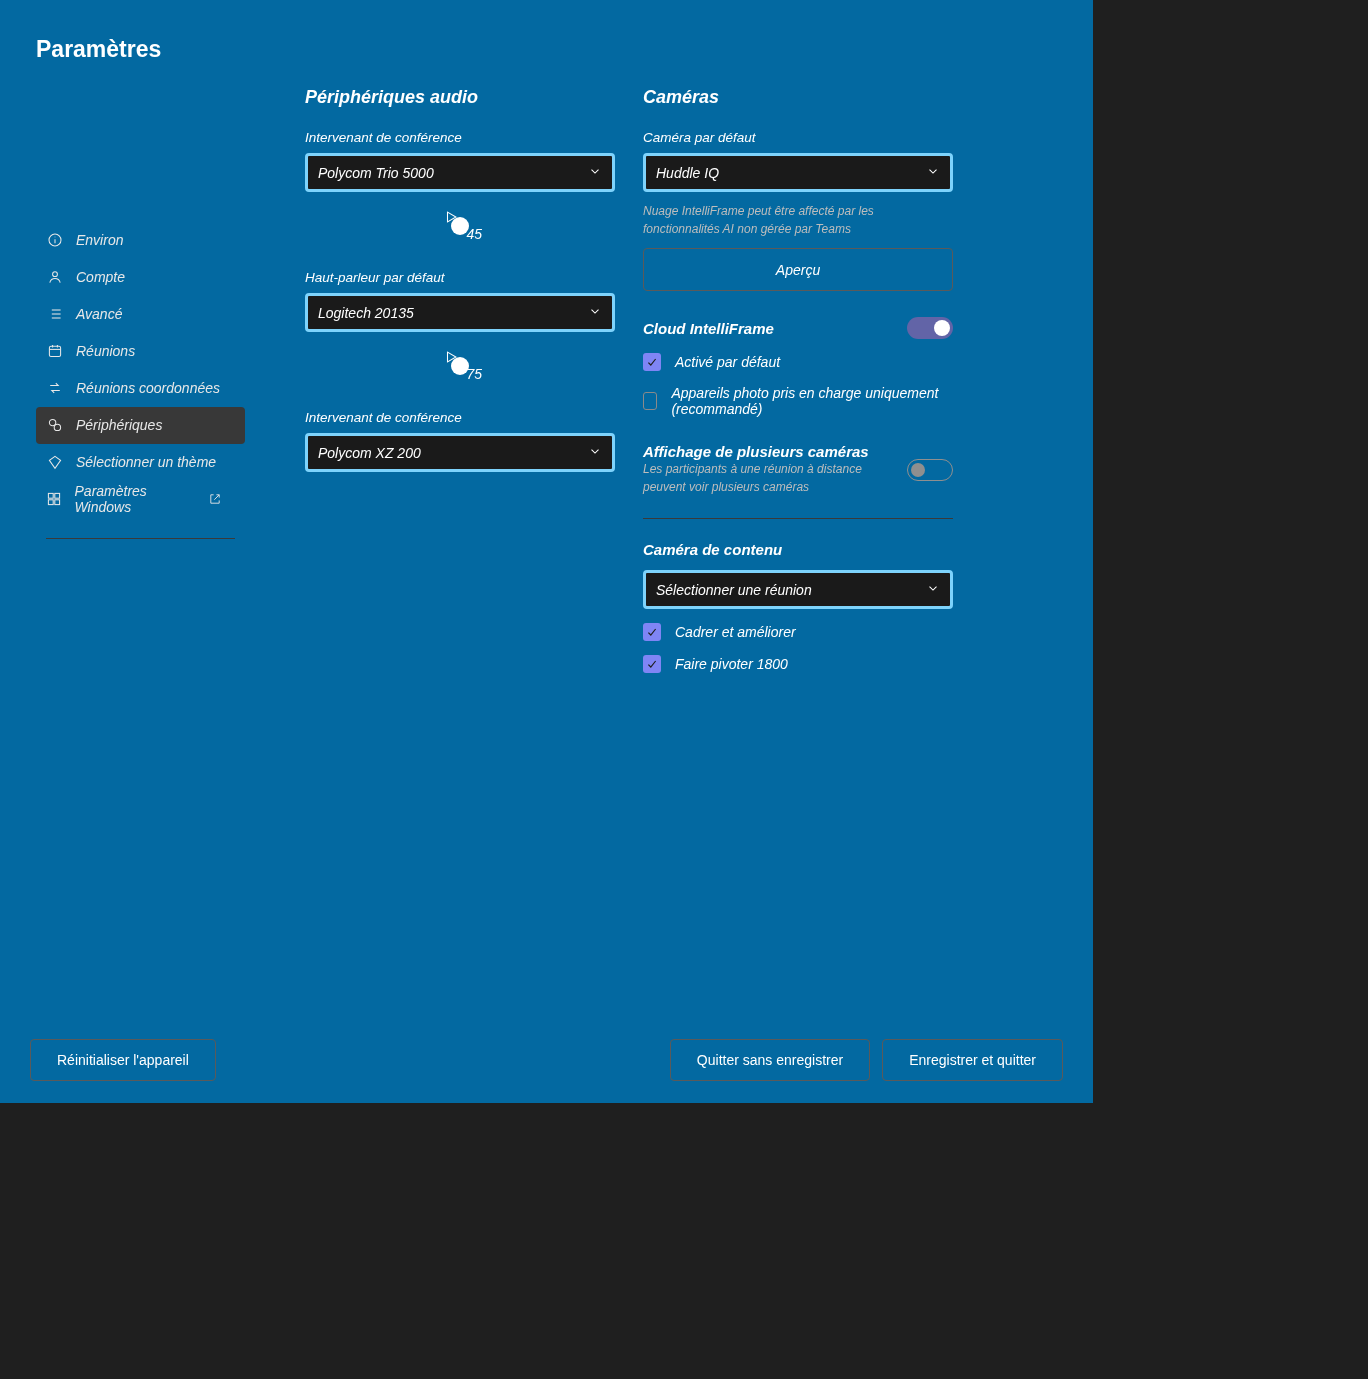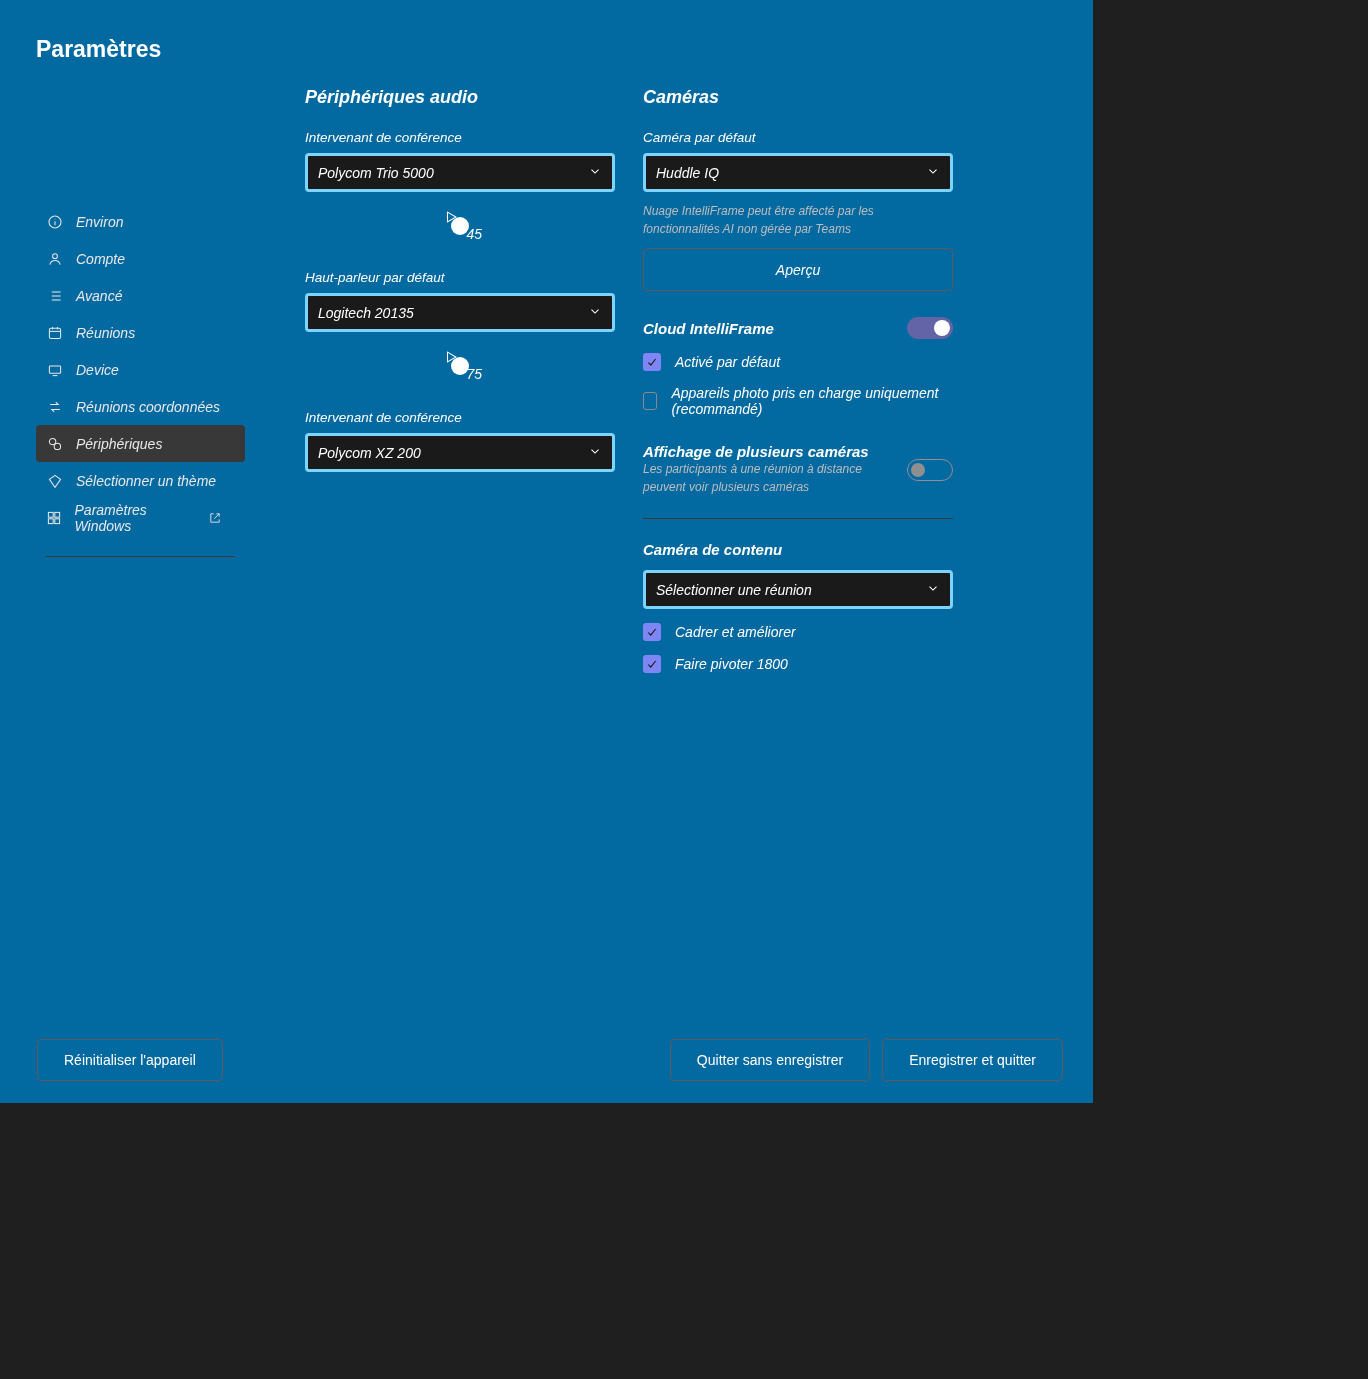--- a/index.html
+++ b/index.html
@@ -46,21 +46,21 @@
   .check-row{display:flex;align-items:center;margin-top:14px;}
   .chk{width:18px;height:18px;border-radius:3px;display:flex;align-items:center;justify-content:center;margin-right:14px;cursor:pointer;box-sizing:border-box;}
   .chk.on{background:#7f85f5;}
   .chk.off{border:1px solid #8a8a8a;}
   .chk.on svg{stroke:#1f1f1f;fill:none;stroke-width:2;}
   .desc{font-size:12px;color:#bdbdbd;line-height:1.5;}
   .desc .tag{color:#bdbdbd;}
   .hr{height:1px;background:#3a3a3a;margin:22px 0;}
   .spacer{height:26px;}
   
-  .footer{position:absolute;left:0;right:0;bottom:22px;padding:0 30px;display:flex;align-items:center;margin-left:7px;}
+  .footer{position:absolute;left:0;right:0;bottom:22px;padding:0 30px;display:flex;align-items:center;}
   .footer .btn{height:40px;padding:0 26px;}
   .footer .gap{flex:1;}
   .footer .btn + .btn{margin-left:12px;}
 </style>
 </head>
 <body>
 
 <div class="screen">
 
   <h1 class="page-title">Paramètres</h1>
@@ -109,29 +109,20 @@
           <svg viewBox="0 0 20 20" width="16" height="16">
               <rect x="3" y="4" width="14" height="13" rx="2"></rect>
               <line x1="3" y1="8" x2="17" y2="8"></line>
               <line x1="7" y1="2.5" x2="7" y2="5.5"></line>
               <line x1="13" y1="2.5" x2="13" y2="5.5"></line>
             </svg>
         </span>
         <span>Réunions</span>
       </div>
 
-      <div class="side-item">
-        <span class="ico">
-          <svg viewBox="0 0 20 20" width="16" height="16">
-              <rect x="3" y="5" width="14" height="9" rx="1"></rect>
-              <line x1="7" y1="17" x2="13" y2="17"></line>
-            </svg>
-        </span>
-        <span>Device</span>
-      </div>
 
       <div class="side-item">
         <span class="ico">
           <svg viewBox="0 0 20 20" width="16" height="16">
               <path d="M4 7h10l-3-3"></path>
               <path d="M16 13H6l3 3"></path>
             </svg>
         </span>
         <span>Réunions coordonnées</span>
       </div>

